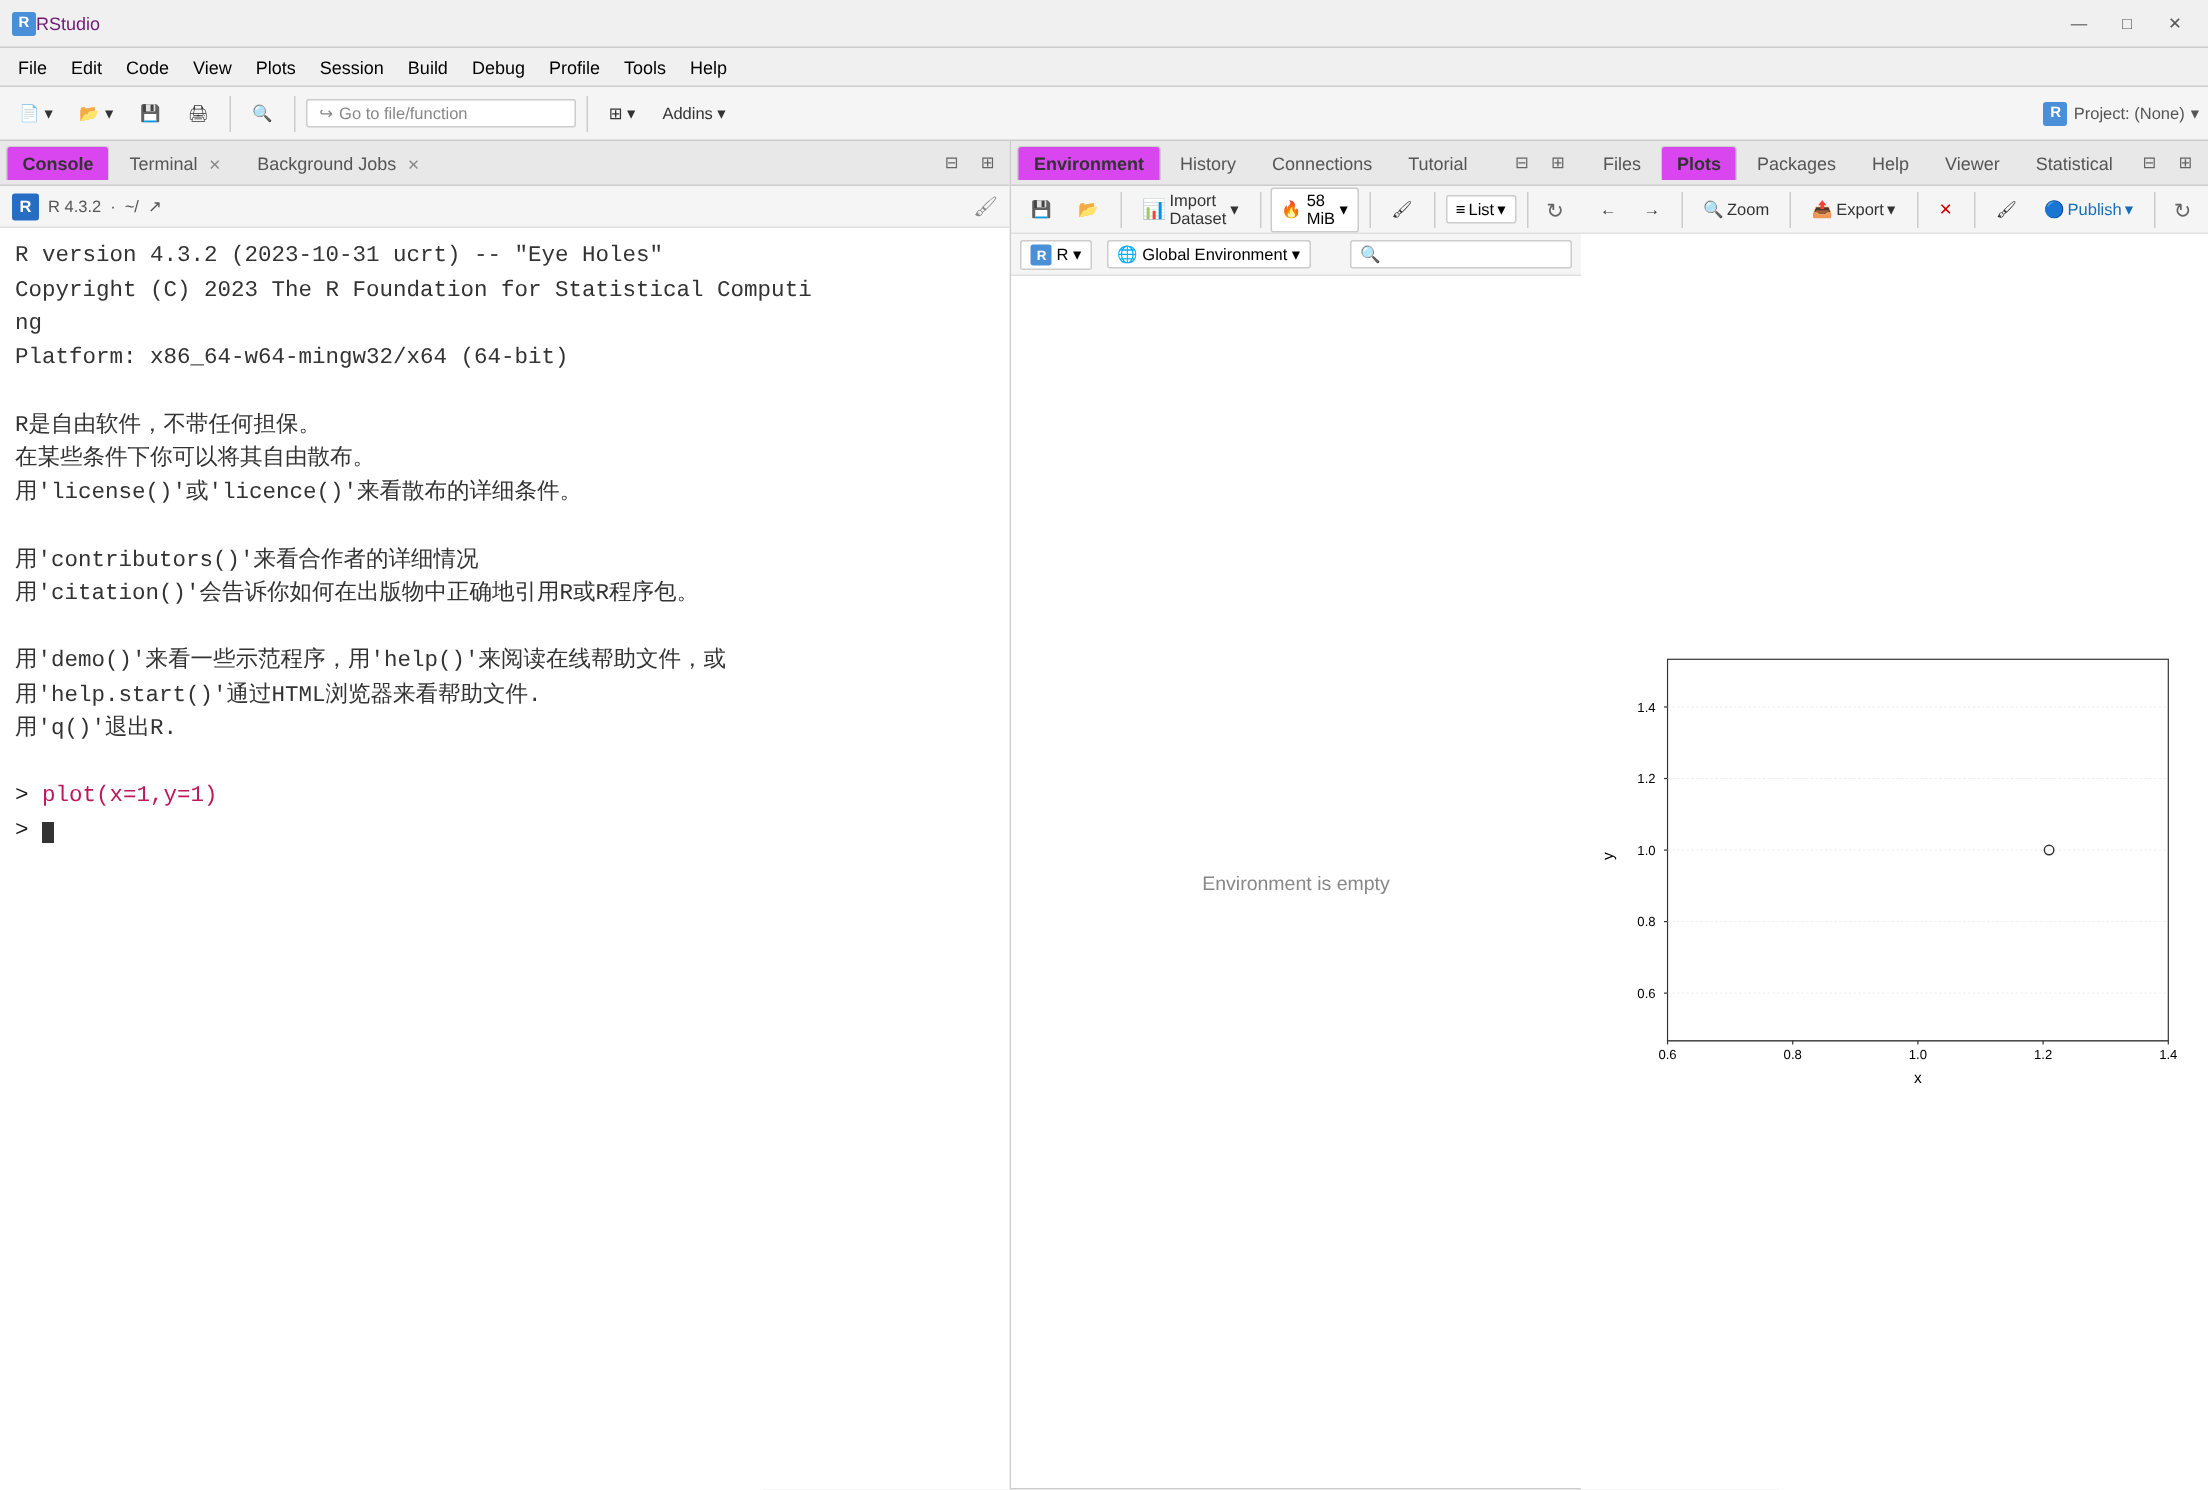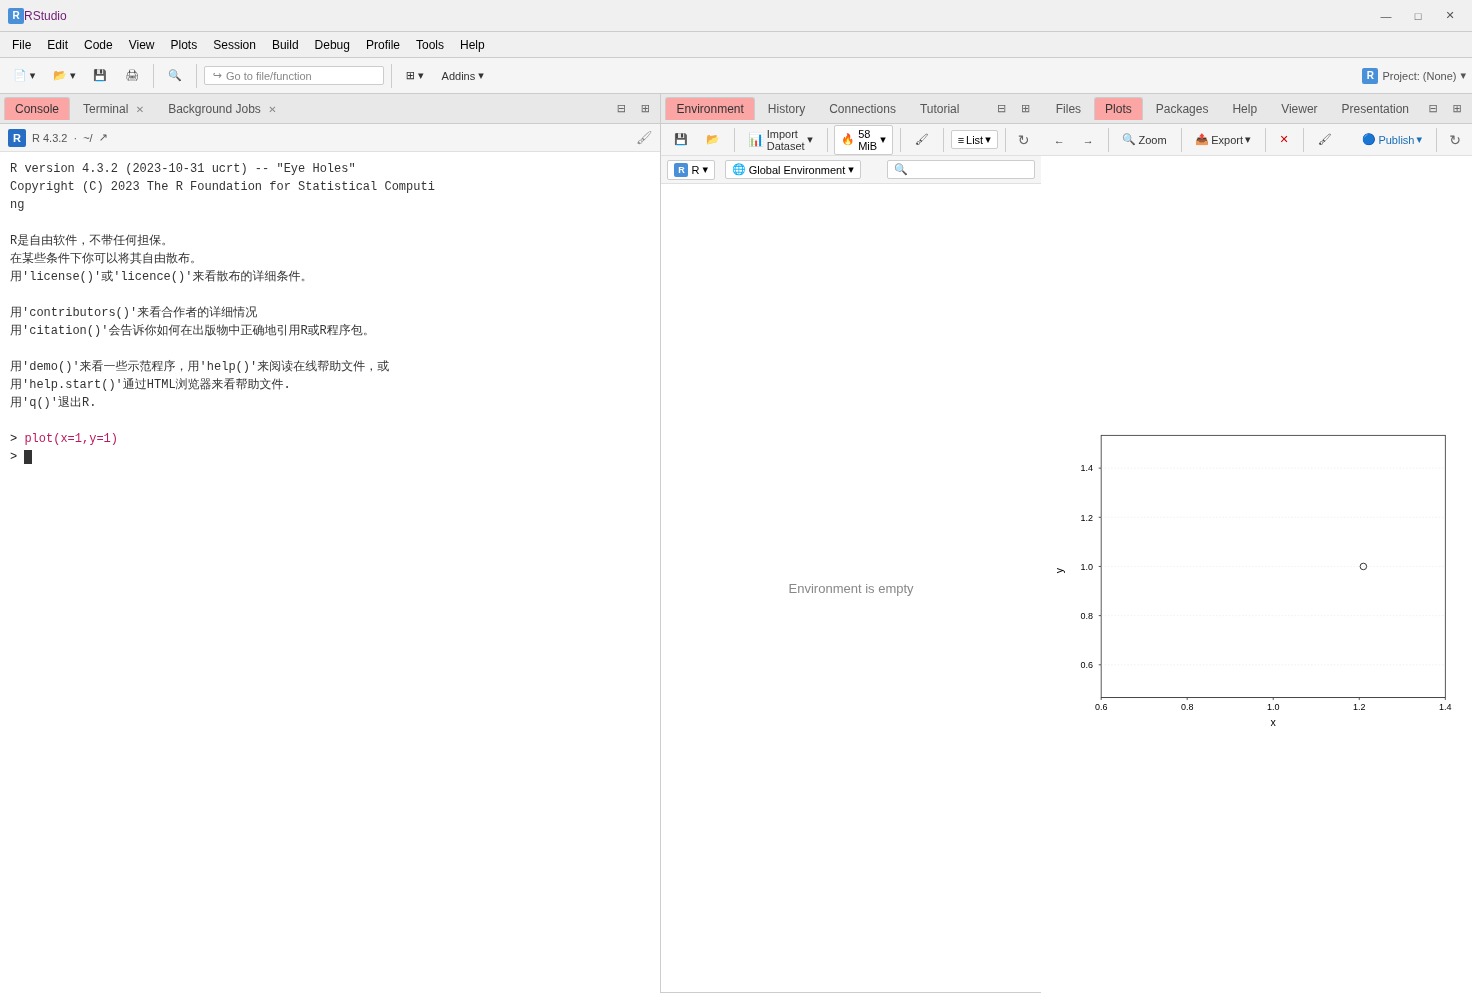--- a/index.html
+++ b/index.html
@@ -128,25 +128,26 @@
       padding: 4px 10px;
       font-size: 12px;
       cursor: pointer;
       color: #555;
       border: 1px solid transparent;
       border-bottom: none;
       margin-right: 2px;
       position: relative;
     }
     .panel-tab.active {
-      background: #fca5a5;
+      background: #d946ef;
       color: #333;
       border-color: #ccc;
       border-bottom-color: white;
       border-radius: 3px 3px 0 0;
+      font-weight: bold;
     }
     .panel-tab-close {
       margin-left: 4px;
       font-size: 10px;
       color: #888;
       cursor: pointer;
     }
     .panel-actions { margin-left: auto; display: flex; gap: 2px; }
     .panel-action-btn { width: 22px; height: 22px; display: flex; align-items: center; justify-content: center; cursor: pointer; color: #666; font-size: 11px; }
 
@@ -160,21 +161,21 @@
       padding: 0 8px;
       gap: 6px;
     }
     .r-logo { width: 18px; height: 18px; background: #276dc3; border-radius: 2px; display: flex; align-items: center; justify-content: center; color: white; font-size: 11px; font-weight: bold; }
     .console-path { font-size: 11px; color: #555; }
     .console-content {
       flex: 1;
       background: white;
       padding: 8px 10px;
       font-family: 'Courier New', Courier, monospace;
-      font-size: 12px;
+      font-size: 15px;
       overflow-y: auto;
       color: #333;
     }
     .console-line { line-height: 1.5; }
     .console-prompt { color: #1a1a1a; }
     .console-cmd { color: #be185d; }
     .console-cursor { display: inline-block; width: 8px; height: 14px; background: #333; vertical-align: text-bottom; animation: blink 1s infinite; }
     @keyframes blink { 0%,50% { opacity: 1; } 51%,100% { opacity: 0; } }
 
     
@@ -422,20 +423,23 @@
     <div class="console-content">
       <div class="console-line">
         <span>R version 4.3.2 (2023-10-31 ucrt) -- "Eye Holes"</span>
       </div>
       <div class="console-line">
         <span>Copyright (C) 2023 The R Foundation for Statistical Compu</span><span>ti</span>
       </div>
       <div class="console-line">
         <span>ng</span>
       </div>
+      <div class="console-line">
+        <span>Platform: x86_64-w64-mingw32/x64 (64-bit)</span>
+      </div>
       <div class="console-line">&nbsp;</div>
       <div class="console-line">
         <span>R是自由软件，不带任何担保。</span>
       </div>
       <div class="console-line">
         <span>在某些条件下你可以将其自由散布。</span>
       </div>
       <div class="console-line">
         <span>用'license()'或'licence()'来看散布的详细条件。</span>
       </div>
@@ -560,21 +564,21 @@
         <div class="panel-tab">
           <span>Packages</span>
         </div>
         <div class="panel-tab">
           <span>Help</span>
         </div>
         <div class="panel-tab">
           <span>Viewer</span>
         </div>
         <div class="panel-tab">
-          <span>Presentation</span>
+          <span>Statistical</span>
         </div>
         <div class="panel-actions">
           <div class="panel-action-btn">⊟</div>
           <div class="panel-action-btn">⊞</div>
         </div>
       </div>
 
       <div class="files-toolbar">
         <div class="files-btn">
           <span>←</span>

